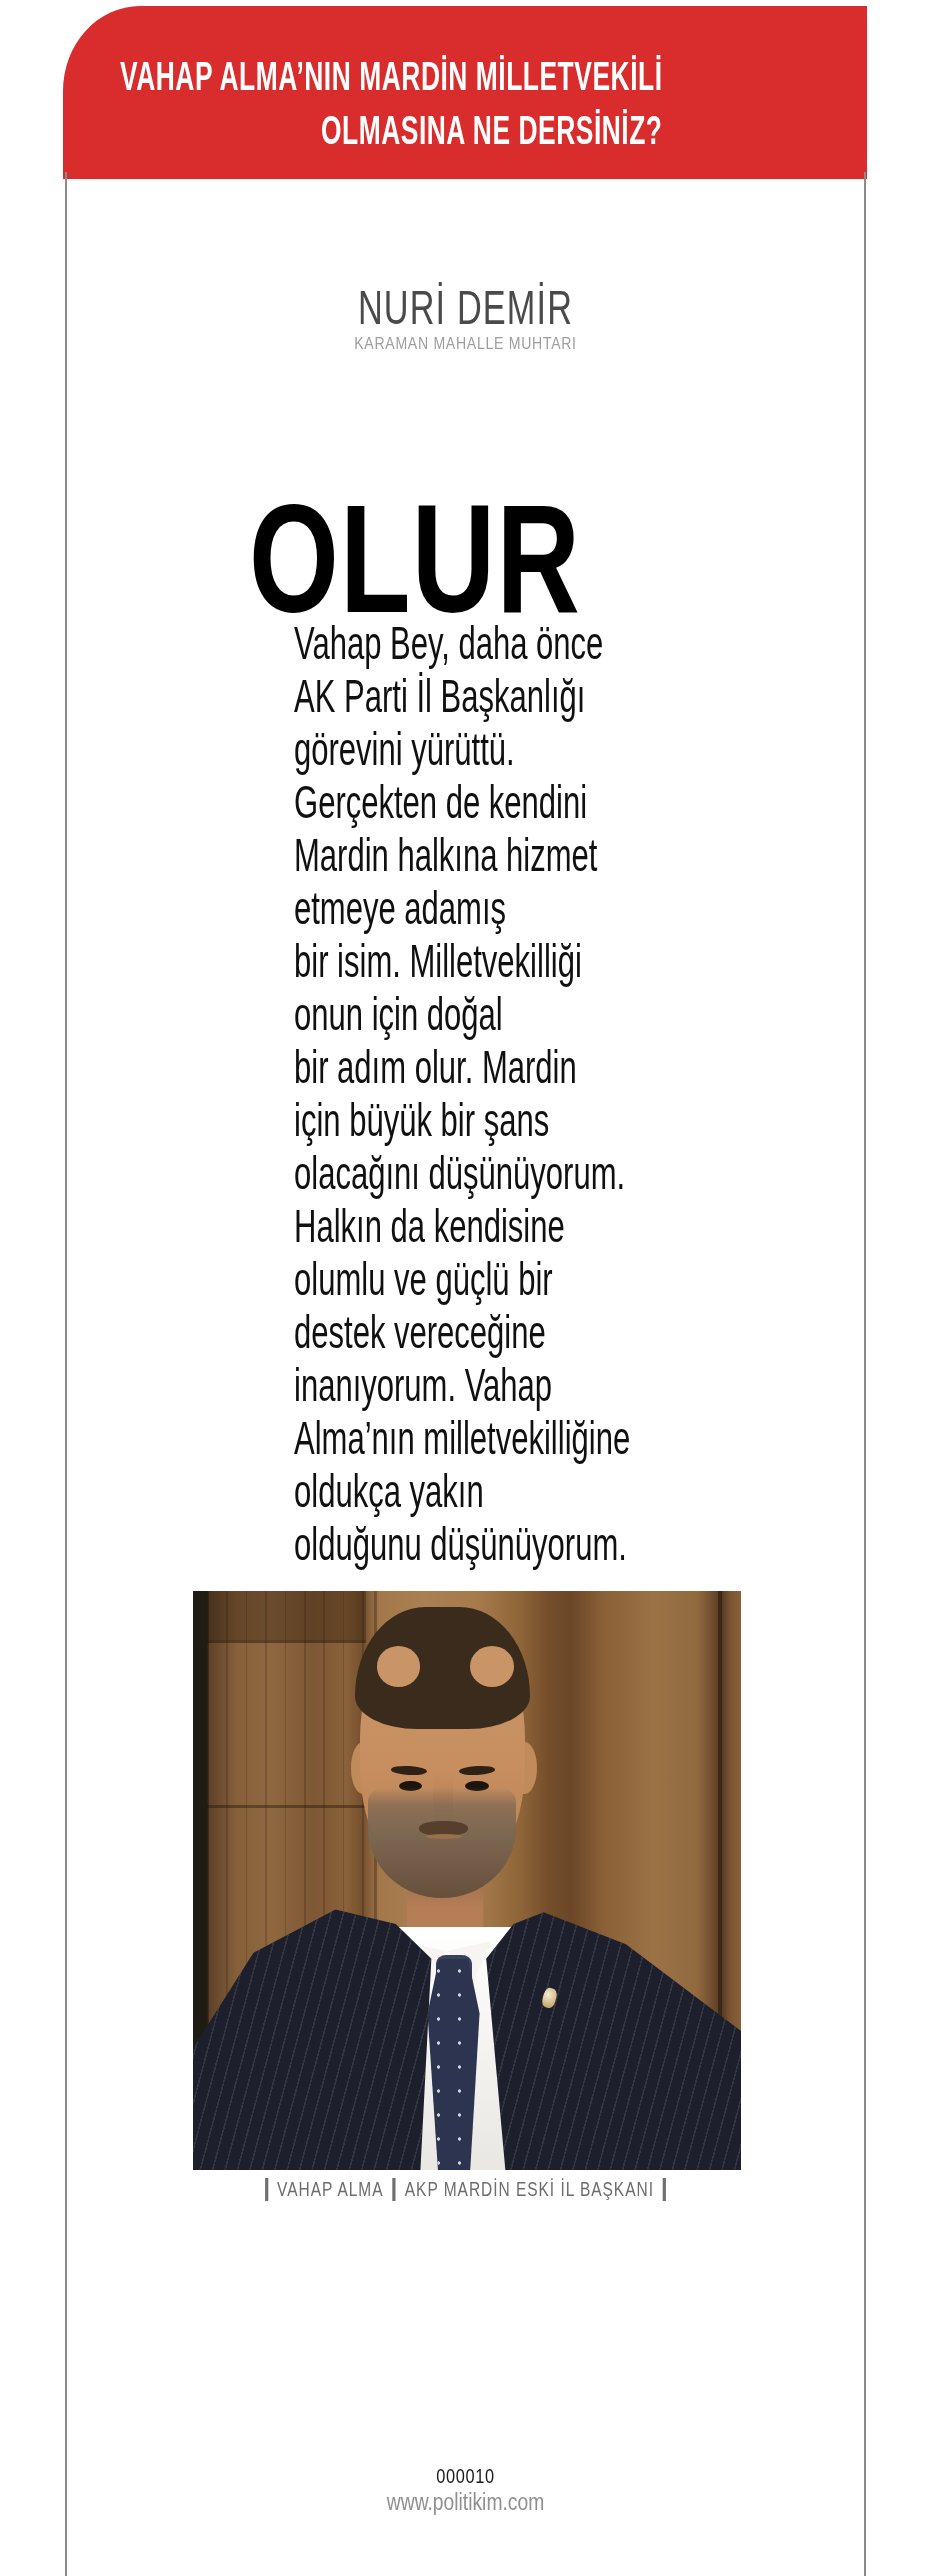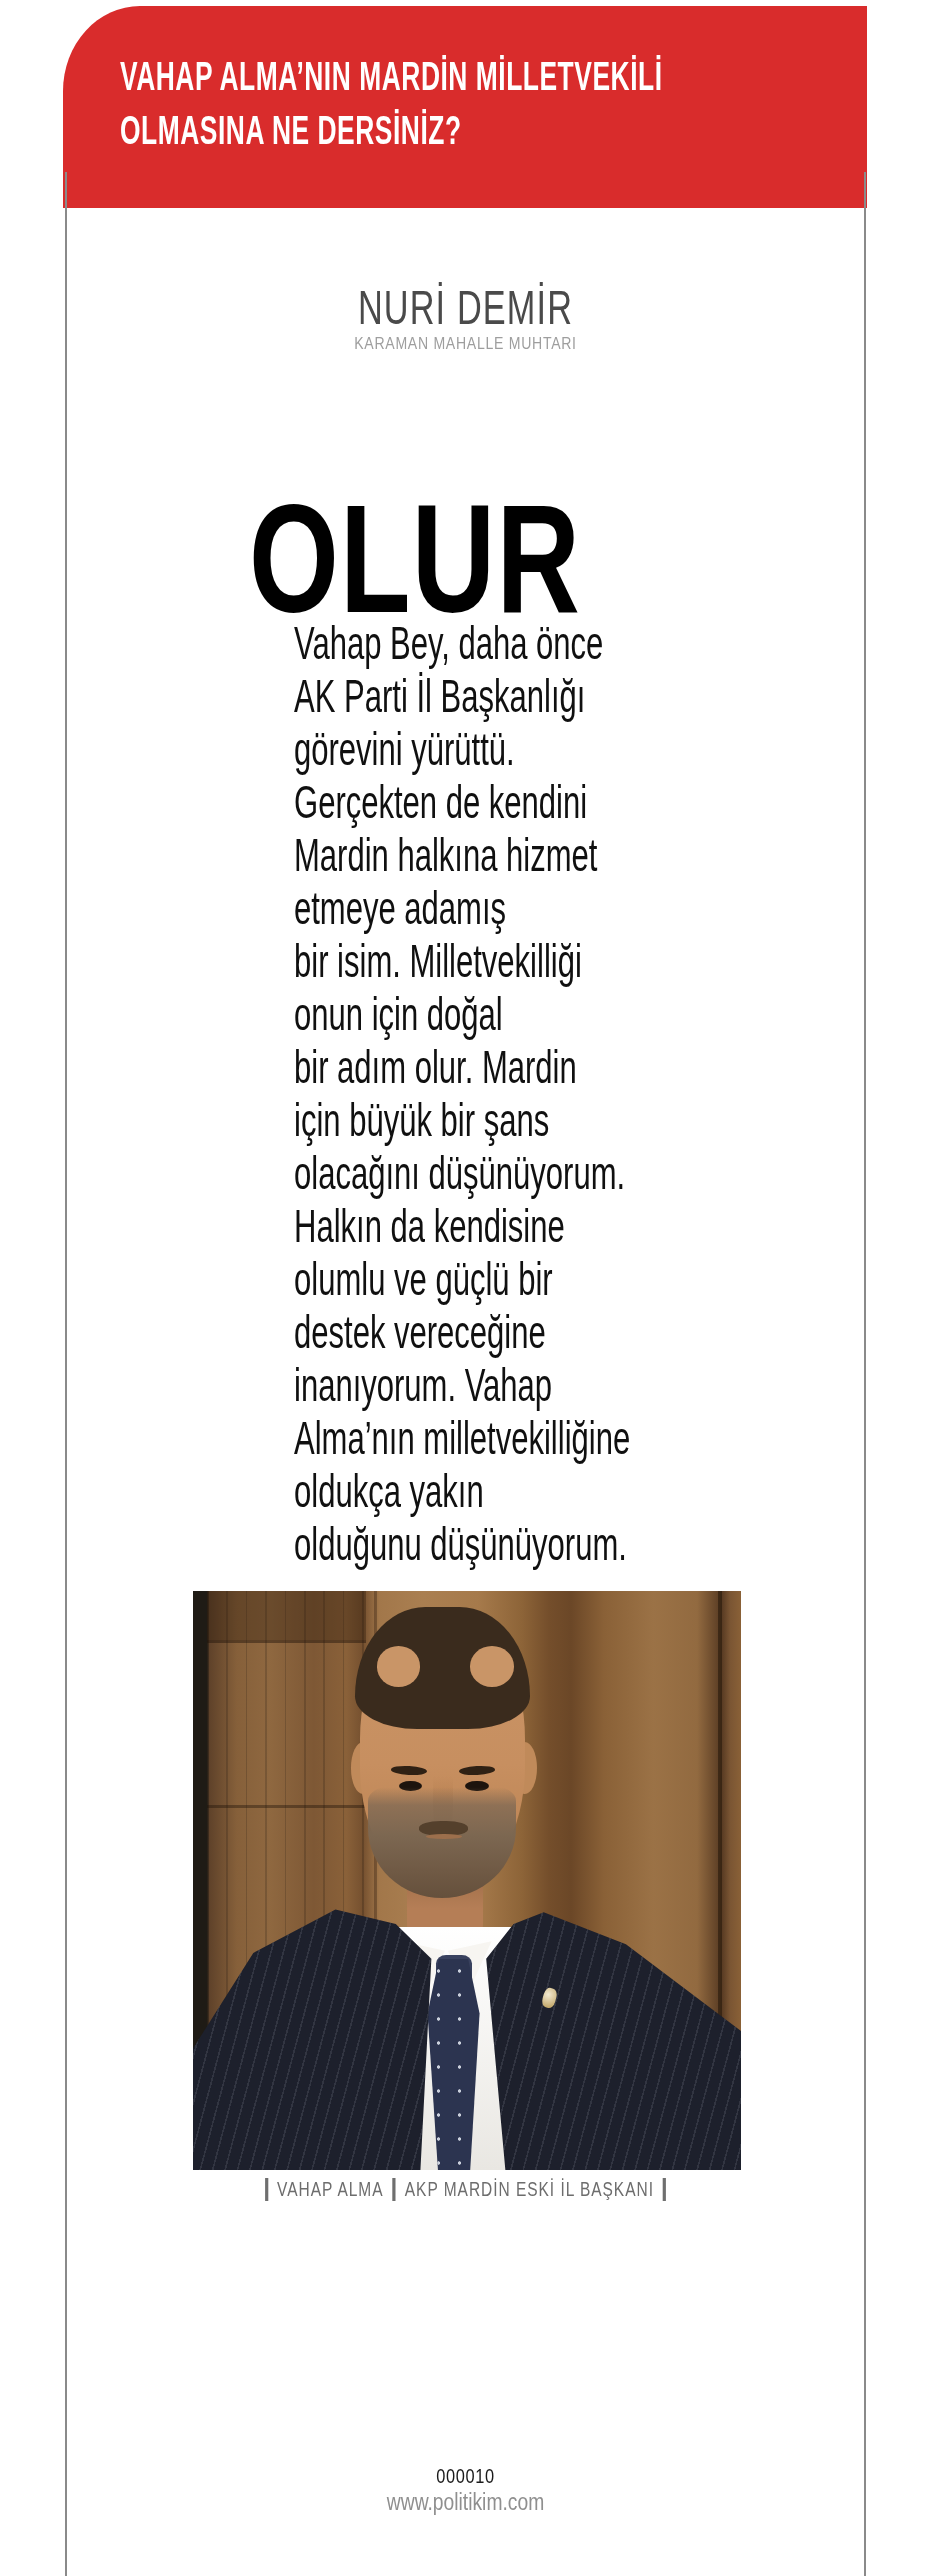--- a/index.html
+++ b/index.html
@@ -2,22 +2,22 @@
 <html style="font-size:13px"><head>
 <meta charset="utf-8">
 <style>
   html,body{margin:0;padding:0;background:#ffffff;}
   .page{
     position:relative;width:931px;height:2576px;background:#ffffff;
     overflow:hidden;font-family:"Liberation Sans",sans-serif;
   }
   
   .banner{
-    position:absolute;left:63px;top:5.7px;width:804px;height:202px;
-    background:#d92c2c;border-top-left-radius:77px 85px;
+    position:absolute;left:63px;top:5.7px;width:804px;height:173px;
+    background:#d92c2c;border-top-left-radius:77px 85px;text-align:right;
   }
   .banner-text{position:absolute;left:57px;top:43px;transform:scaleX(0.66);transform-origin:0 0;}
   .banner-line{
     font-size:40px;line-height:54px;font-weight:bold;color:#ffffff;
     white-space:nowrap;letter-spacing:0.8px;
   }
   
   .rule{position:absolute;top:172px;bottom:0;width:1.6px;background:#8a8a8a;}
   .rule.left{left:65px;}
   .rule.right{left:864px;}

